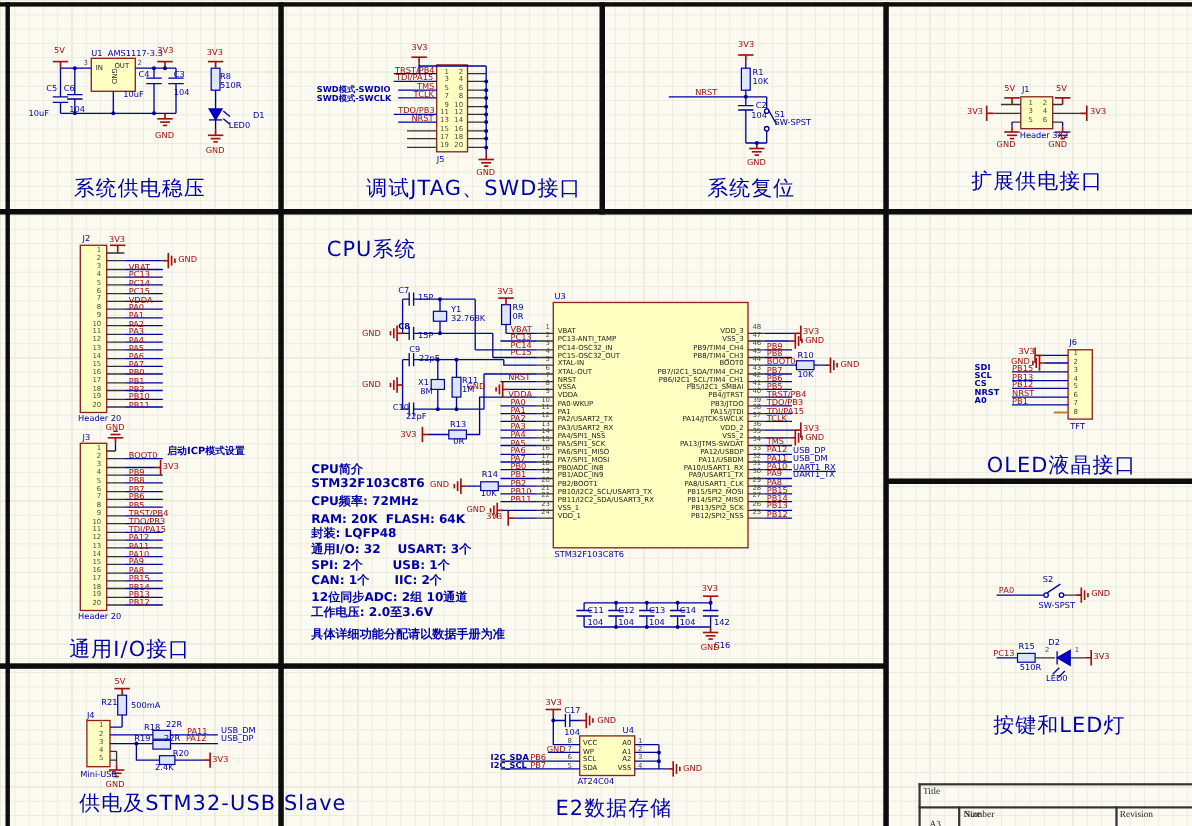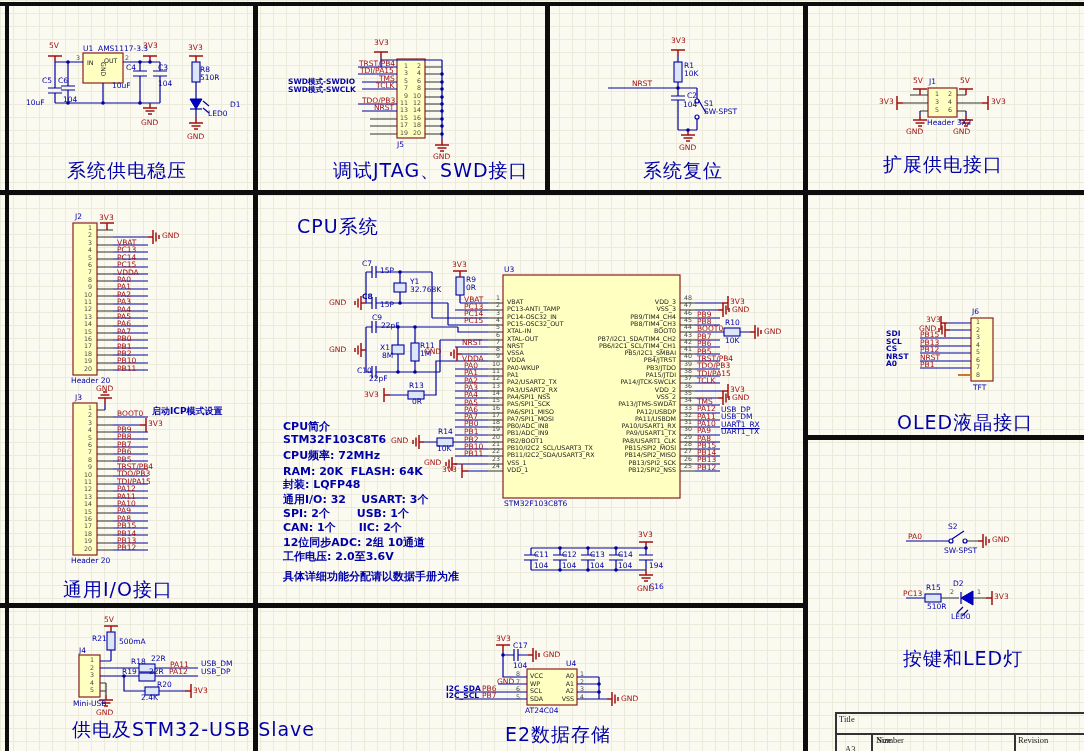--- a/index.html
+++ b/index.html
@@ -579,21 +579,21 @@
       <div class="lbl blue" style="left: 721px; top: 427.9px;">UART1_TX</div>
       <div class="lbl blue" style="left: 534px; top: 551px;">C11</div>
       <div class="lbl blue" style="left: 534px; top: 562px;">104</div>
       <div class="lbl blue" style="left: 562px; top: 551px;">C12</div>
       <div class="lbl blue" style="left: 562px; top: 562px;">104</div>
       <div class="lbl blue" style="left: 590px; top: 551px;">C13</div>
       <div class="lbl blue" style="left: 590px; top: 562px;">104</div>
       <div class="lbl blue" style="left: 618px; top: 551px;">C14</div>
       <div class="lbl blue" style="left: 618px; top: 562px;">104</div>
       <div class="lbl blue" style="left: 649px; top: 583px;">C16</div>
-      <div class="lbl blue" style="left: 649px; top: 562px;">194</div>
+      <div class="lbl blue" style="left: 649px; top: 562px;">142</div>
       <div class="lbl red" style="left: 638px; top: 531px;">3V3</div>
       <div class="lbl red" style="left: 637px; top: 585px;">GND</div>
       <div class="lbl info" style="left: 283px; top: 421px;">CPU简介</div>
       <div class="lbl info" style="left: 283px; top: 434px;">STM32F103C8T6</div>
       <div class="lbl info" style="left: 283px; top: 450px;">CPU频率: 72MHz</div>
       <div class="lbl info" style="left: 283px; top: 466px;">RAM: 20K  FLASH: 64K</div>
       <div class="lbl info" style="left: 283px; top: 479px;">封装: LQFP48</div>
       <div class="lbl info" style="left: 283px; top: 494px;">通用I/O: 32    USART: 3个</div>
       <div class="lbl info" style="left: 283px; top: 508px;">SPI: 2个       USB: 1个</div>
       <div class="lbl info" style="left: 283px; top: 522px;">CAN: 1个      IIC: 2个</div>

